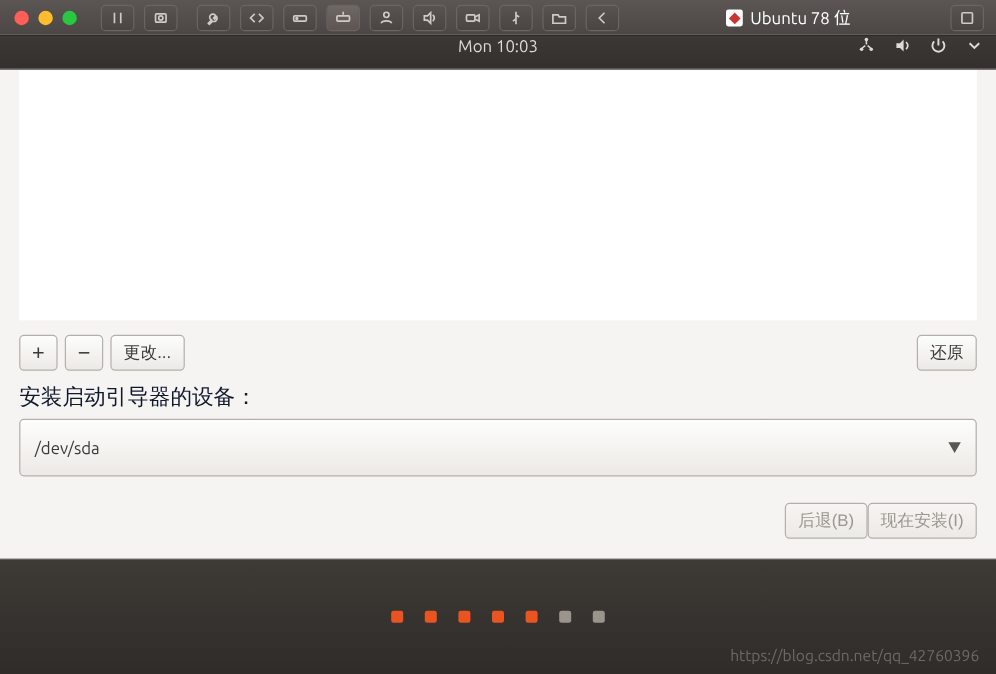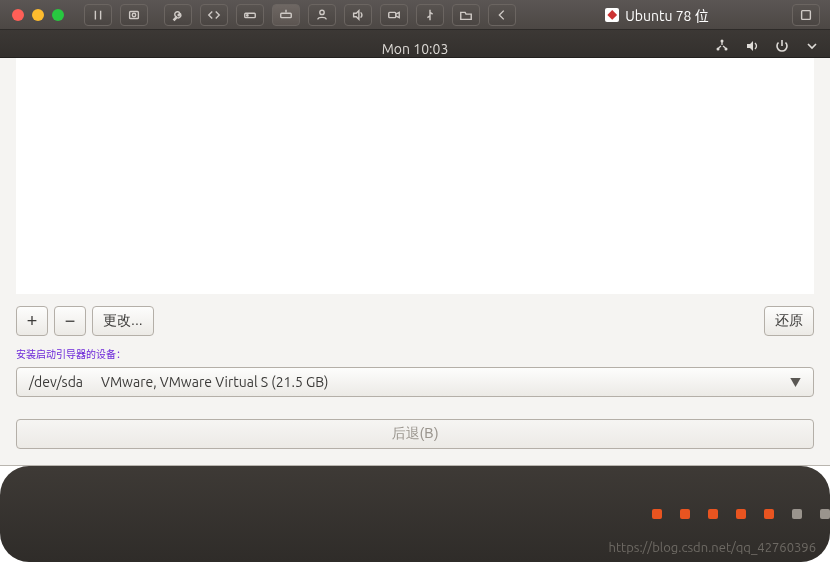--- a/index.html
+++ b/index.html
@@ -30,21 +30,21 @@
     flex:1; text-align:center; font-size:14px; color:#fff; display:flex;
     align-items:center; justify-content:center; gap:6px;
   }
   .mac-title .badge{width:14px;height:14px;background:#fff;border-radius:2px;display:inline-flex;
     align-items:center;justify-content:center;font-size:10px;color:#c33;}
   .right-btn{margin-right:10px;}
   
   .ubuntu-menubar{
     height:28px; width:100%;
     background:linear-gradient(#3c3835,#33302d);
-    color:#dedbd7; display:flex; align-items:flex-end; justify-content:center;
+    color:#dedbd7; display:flex; align-items:flex-start; justify-content:center;
     position:relative; font-size:14px;
     border-bottom:1px solid #22201e;
   }
   .menubar-status{position:absolute; right:10px; display:flex; gap:14px; align-items:center;}
   .menubar-status svg{width:16px;height:16px;fill:#dedbd7;}
   
   .installer{
     height:408px; width:100%;
     background:#f5f4f2; display:flex; flex-direction:column;
     border-bottom:1px solid #b9b5af;
@@ -57,37 +57,36 @@
   }
   .spacer{flex:1;}
   .btn{
     height:30px; padding:0 10px; border:1px solid #b4afa8; border-radius:4px;
     background:linear-gradient(#fdfdfc,#eceae6); color:#3b3a38; font-size:14px;
     display:inline-flex; align-items:center; justify-content:center; cursor:pointer;
     white-space:nowrap;
   }
   .btn.square{width:32px;padding:0;font-size:18px;}
   .btn.disabled{color:#9b968f; background:linear-gradient(#f6f5f3,#eceae6); cursor:default;}
-  .label-row{padding:4px 16px 6px 16px; color:#6d28d9; font-size:10px;}
+  .label-row{padding:4px 16px 6px 16px; color:#0f172a; font-size:18px;font-family:Liberation Mono, monospace;}
   .select-row{padding:0 16px 10px 16px;}
   .select{
-    height:30px; width:100%; border:1px solid #b4afa8; border-radius:4px;
+    height:48px; width:100%; border:1px solid #b4afa8; border-radius:4px;
     background:linear-gradient(#fdfdfc,#eceae6); display:flex; align-items:center;
     padding:0 12px; font-size:14px; color:#3b3a38; position:relative; cursor:pointer;
   }
   .select .device{margin-right:18px;}
   .select .caret{position:absolute; right:12px; font-size:11px; color:#5a5753;}
-  .footer-row{display:flex; justify-content:flex-end; padding:12px 16px 16px 16px;flex-direction:column;}
+  .footer-row{display:flex; justify-content:flex-end; padding:12px 16px 16px 16px;}
   
   .bottom-strip{
     height:96px; width:100%;
     background:linear-gradient(#3e3a36,#2f2c29);
-    display:flex; align-items:center; justify-content:flex-end; gap:18px;
+    display:flex; align-items:center; justify-content:center; gap:18px;
     position:relative;
-    border-radius:29px;
   }
   .dot{width:10px;height:10px;border-radius:2px;}
   .dot.on{background:#e95420;}
   .dot.off{background:#9a948d;}
   .watermark{
     position:absolute; right:14px; bottom:8px; color:#6e6a64; font-size:13px;
   }
 </style>
 </head>
 <body>
@@ -210,27 +209,27 @@
     <button class="btn">更改...</button>
     <div class="spacer"></div>
     <button class="btn">还原</button>
   </div>
 
   <div class="label-row">安装启动引导器的设备：</div>
 
   <div class="select-row">
     <div class="select">
       <span class="device">/dev/sda</span>
-      <span>VMware, VMware Virtual S (21.5 GB)</span>
       <span class="caret">▼</span>
     </div>
   </div>
 
   <div class="footer-row">
     <button class="btn disabled">后退(B)</button>
+    <button class="btn disabled">现在安装(I)</button>
   </div>
 </div>
 
 <div class="bottom-strip">
   <div class="dot on"></div>
   <div class="dot on"></div>
   <div class="dot on"></div>
   <div class="dot on"></div>
   <div class="dot on"></div>
   <div class="dot off"></div>

